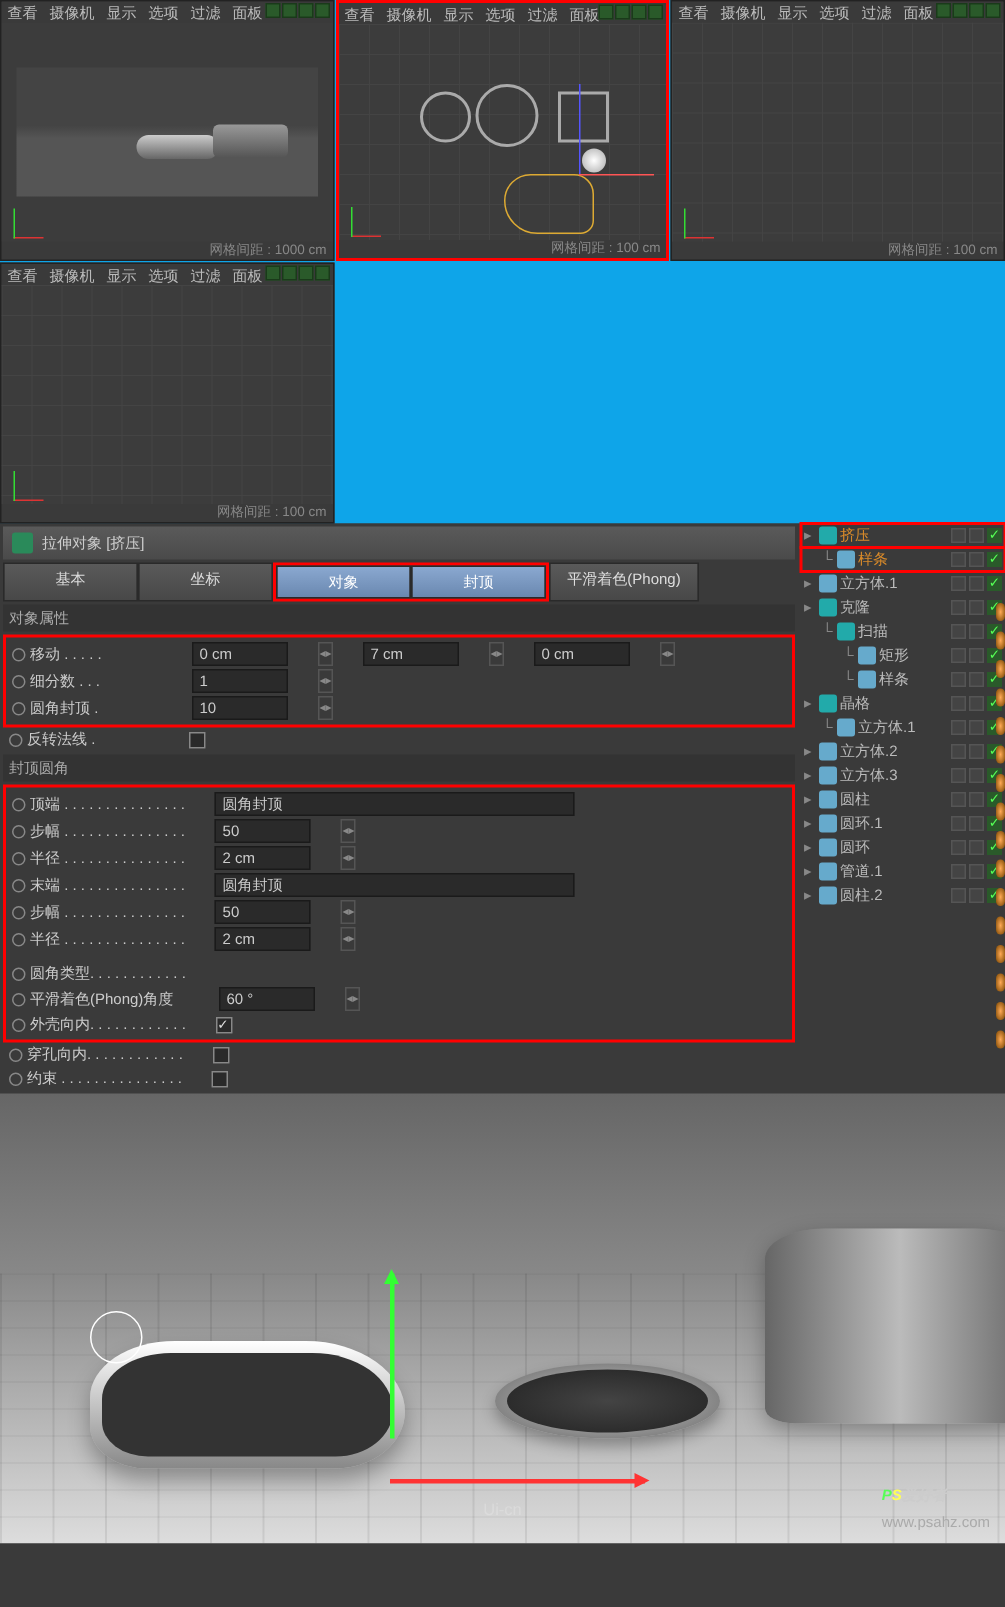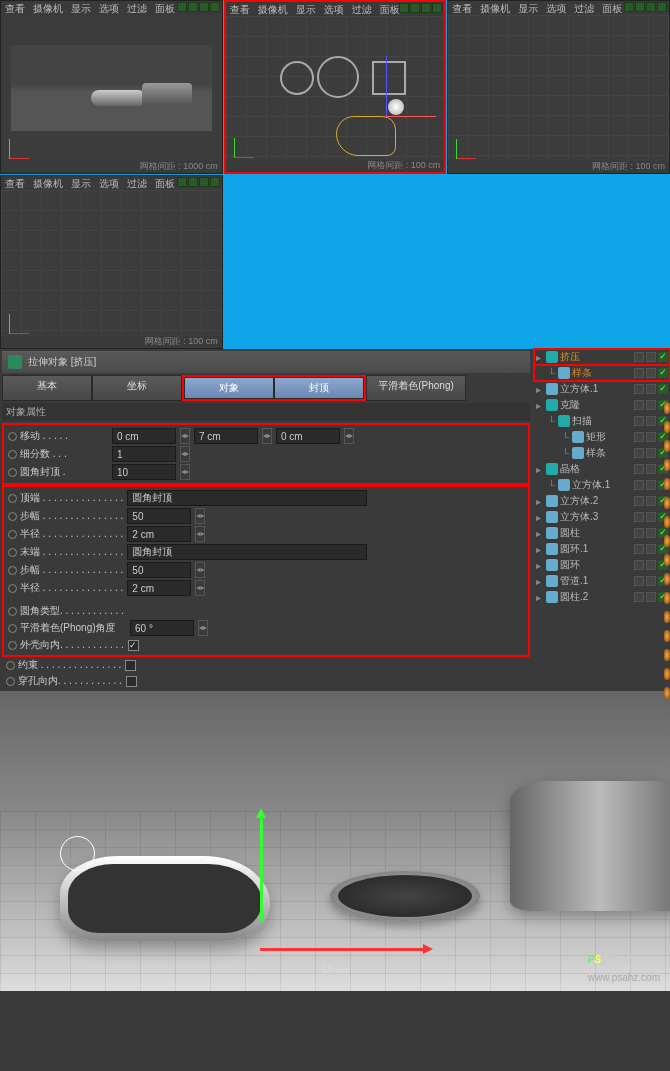--- a/index.html
+++ b/index.html
@@ -18,21 +18,21 @@
 .axis{position:absolute;bottom:14px;left:8px;width:30px;height:30px}
 .axis::before{content:"";position:absolute;bottom:0;left:0;width:20px;height:1px;background:#d33}
 .axis::after{content:"";position:absolute;bottom:0;left:0;width:1px;height:20px;background:#3d3}
 .hilite{border:2px solid #f00!important}
 .panel{background:#3a3a3a;color:#ccc;padding:2px}
 .panel-head{background:linear-gradient(#5a5a5a,#4a4a4a);padding:4px 6px;display:flex;gap:6px}
 .panel-head .ico{width:14px;height:14px;background:#2a8a5a;border-radius:2px}
 .tabs{display:flex;gap:0;margin:2px 0}
 .tab{flex:0 0 auto;padding:3px 0;text-align:center;background:linear-gradient(#5a5a5a,#484848);border:1px solid #2a2a2a;color:#ddd;width:90px}
 .tab.sel{background:linear-gradient(#8aa8d0,#6a88b0);color:#fff}
-.row{display:flex;align-items:center;padding:1px 0;gap:4px}
+.row{display:flex;align-items:center;padding:1px 0;gap:20px}
 .row label{min-width:100px;display:flex;align-items:center;gap:3px}
 .radio{width:9px;height:9px;border:1px solid #888;border-radius:50%;display:inline-block}
 .inp{background:#2a2a2a;border:1px solid #1a1a1a;color:#ccc;padding:1px 4px;height:16px;width:64px;font-size:10px}
 .inp.wide{width:240px}
 .spin{width:10px;display:inline-block;text-align:center;color:#888;border:1px solid #555;height:16px;line-height:14px;font-size:8px}
 .chk{width:11px;height:11px;border:1px solid #888;display:inline-block;background:#2a2a2a}
 .chk.on::after{content:"✓";font-size:9px;color:#ddd;display:block;line-height:9px}
 .redbox{border:2px solid #f00}
 .main{display:flex}
 .attrs{flex:1;padding-right:4px}
@@ -224,21 +224,29 @@
         </div>
       <div class="row">
           <label>
             <span class="radio"></span>
             <span>圆角封顶 .</span>
           </label>
         <input class="inp" value="10" style="">
           <span class="spin">◂▸</span>
         </div>
     </div>
-
+    <div class="row" style="padding-left:4px">
+        <label>
+          <span class="radio"></span>
+          <span>反转法线 .</span>
+        </label>
+        <span class="chk"></span>
+      </div>
+
+    <div class="sec-title">封顶圆角</div>
     <div class="redbox" style="padding:2px 4px">
       <div class="row">
           <label>
             <span class="radio"></span>
             <span>顶端 . . . . . . . . . . . . . . .</span>
           </label>
           <input class="inp wide" value="圆角封顶" style="">
         </div>
       <div class="row">
           <label>
@@ -295,31 +303,31 @@
           <span class="spin">◂▸</span>
         </div>
       <div class="row">
           <label>
             <span class="radio"></span>
             <span>外壳向内. . . . . . . . . . . .</span>
           </label>
           <span class="chk on"></span>
         </div>
     </div>
+    <div class="row" style="padding-left:4px">
+        <label>
+          <span class="radio"></span>
+          <span>穿孔向内. . . . . . . . . . . .</span>
+        </label>
+        <span class="chk"></span>
+      </div>
     <div class="row" style="padding-left:4px">
         <label>
           <span class="radio"></span>
           <span>约束 . . . . . . . . . . . . . . .</span>
-        </label>
-        <span class="chk"></span>
-      </div>
-    <div class="row" style="padding-left:4px">
-        <label>
-          <span class="radio"></span>
-          <span>穿孔向内. . . . . . . . . . . .</span>
         </label>
         <span class="chk"></span>
       </div>
   </div>
 
   <div class="objmgr" id="objmgr">
       <div class="obj-row " style="outline:2px solid #f00;outline-offset:-1px">
     <span style="color:#888;width:8px">▸</span>
     <div class="obj-ico" style="background:#2aa"></div>
     <div class="obj-lbl sel">挤压</div>

